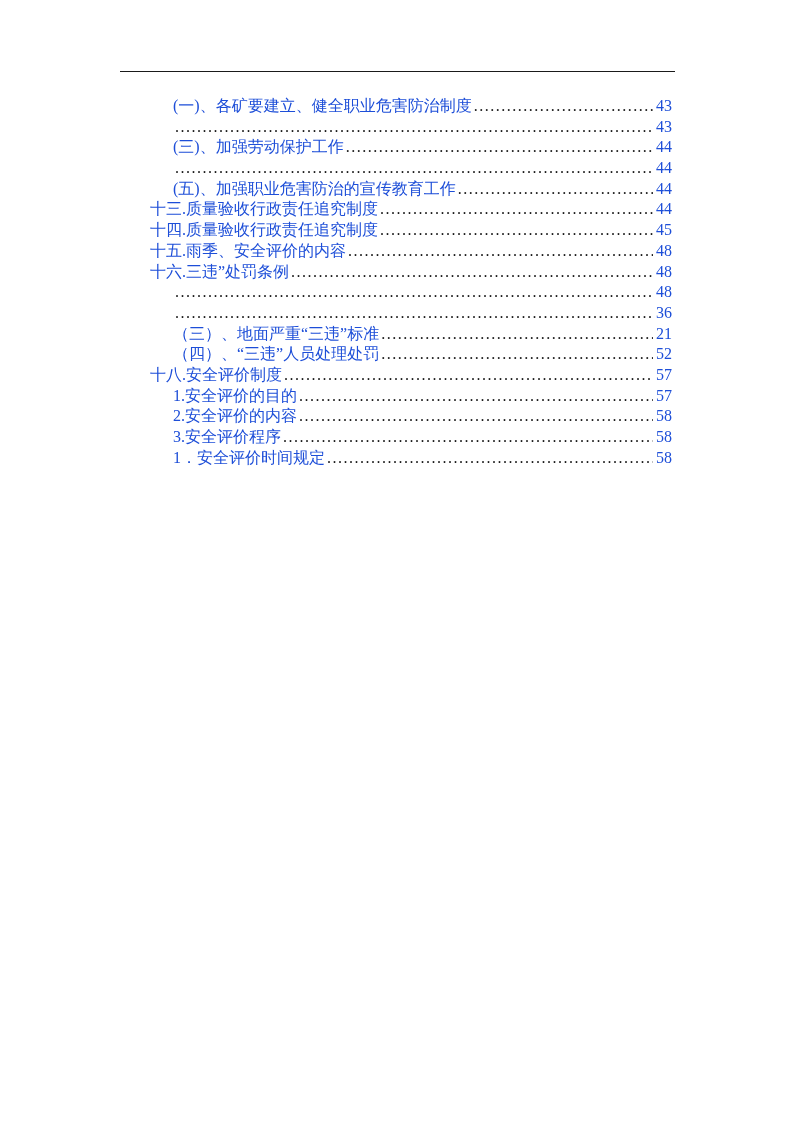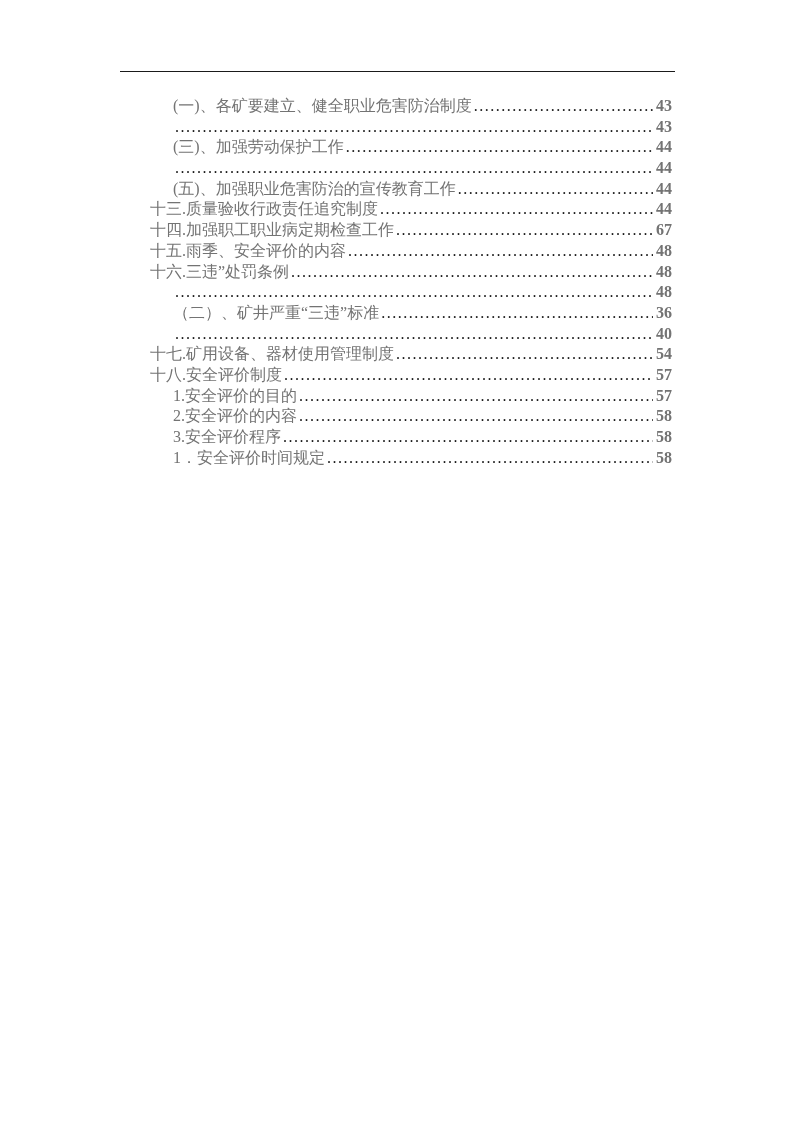--- a/index.html
+++ b/index.html
@@ -30,21 +30,21 @@
     top: 96px;
     width: 555px;
     padding-right: 3px;
   }
   .toc-row {
     display: flex;
     align-items: baseline;
     height: 20.7px;
     line-height: 20.7px;
     font-size: 16px;
-    color: #737373;
+    color: #1d4ed8;
     cursor: default;
   }
   .toc-row.lvl1 { padding-left: 30px; }
   .toc-row.lvl2 { padding-left: 53px; }
   .toc-title {
     white-space: nowrap;
     flex: 0 0 auto;
   }
   .toc-dots {
     flex: 1 1 auto;
@@ -56,21 +56,20 @@
     color: #1a1a1a;
   }
   .toc-dots::after {
     content: "........................................................................................................................................................................................................";
   }
   .toc-page {
     flex: 0 0 auto;
     white-space: nowrap;
     padding-left: 2px;
     text-align: right;
-    font-weight: bold;
   }
 </style>
 </head>
 <body>
 
 <div class="page">
   <div class="header-rule"></div>
   <div class="toc-list">
       <div class="toc-row lvl2">
     <span class="toc-title">(一)、各矿要建立、健全职业危害防治制度</span>
@@ -94,51 +93,51 @@
     <span class="toc-title">(五)、加强职业危害防治的宣传教育工作</span>
     <span class="toc-dots"></span>
     <span class="toc-page">44</span>
   </div>
       <div class="toc-row lvl1">
     <span class="toc-title">十三.质量验收行政责任追究制度</span>
     <span class="toc-dots"></span>
     <span class="toc-page">44</span>
   </div>
       <div class="toc-row lvl1">
-    <span class="toc-title">十四.加强职工职业病定期检查工作</span>
+    <span class="toc-title">十四.质量验收行政责任追究制度</span>
     <span class="toc-dots"></span>
-    <span class="toc-page">67</span>
+    <span class="toc-page">45</span>
   </div>
       <div class="toc-row lvl1">
     <span class="toc-title">十五.雨季、安全评价的内容</span>
     <span class="toc-dots"></span>
     <span class="toc-page">48</span>
   </div>
       <div class="toc-row lvl1">
     <span class="toc-title">十六.三违”处罚条例</span>
     <span class="toc-dots"></span>
     <span class="toc-page">48</span>
   </div>
       <div class="toc-row lvl2">
     <span class="toc-dots"></span>
     <span class="toc-page">48</span>
   </div>
       <div class="toc-row lvl2">
-    <span class="toc-title">（二）、矿井严重“三违”标准</span>
     <span class="toc-dots"></span>
     <span class="toc-page">36</span>
   </div>
       <div class="toc-row lvl2">
+    <span class="toc-title">（三）、地面严重“三违”标准</span>
     <span class="toc-dots"></span>
-    <span class="toc-page">40</span>
+    <span class="toc-page">21</span>
   </div>
-      <div class="toc-row lvl1">
-    <span class="toc-title">十七.矿用设备、器材使用管理制度</span>
+      <div class="toc-row lvl2">
+    <span class="toc-title">（四）、“三违”人员处理处罚</span>
     <span class="toc-dots"></span>
-    <span class="toc-page">54</span>
+    <span class="toc-page">52</span>
   </div>
       <div class="toc-row lvl1">
     <span class="toc-title">十八.安全评价制度</span>
     <span class="toc-dots"></span>
     <span class="toc-page">57</span>
   </div>
       <div class="toc-row lvl2">
     <span class="toc-title">1.安全评价的目的</span>
     <span class="toc-dots"></span>
     <span class="toc-page">57</span>

